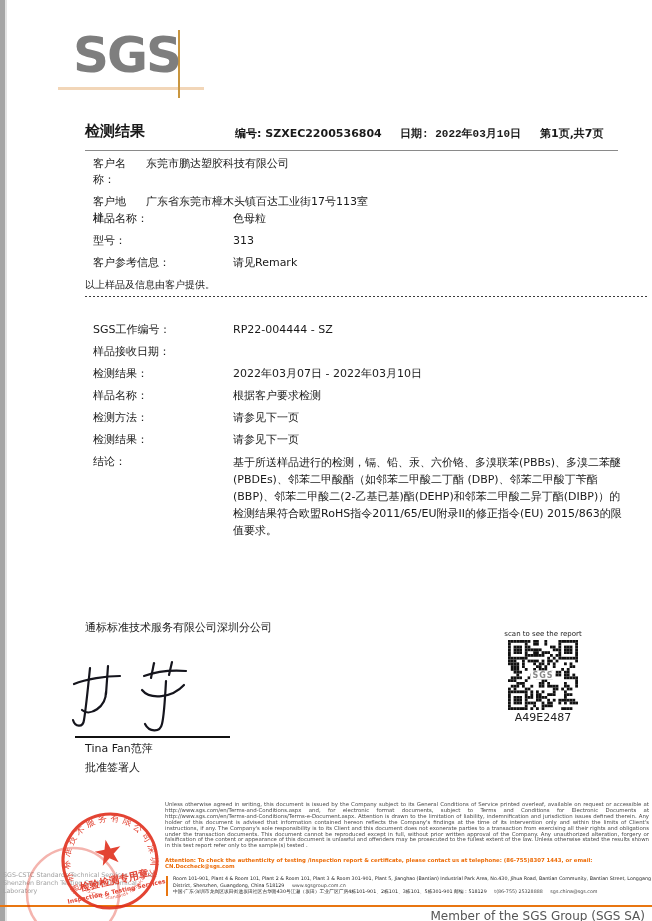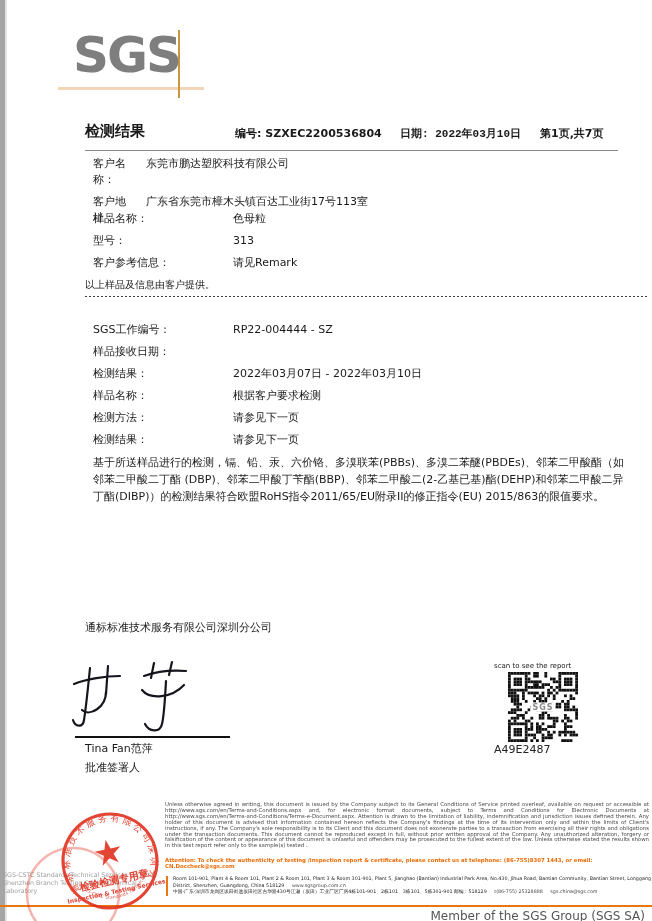--- a/index.html
+++ b/index.html
@@ -34,21 +34,21 @@
           background:repeating-linear-gradient(90deg,#3c3c3c 0 2px,transparent 2px 4px);}
   .details{left:85px;top:322px;width:540px;}
   .concl-val{width:392px;line-height:17px;}
   
   .company{left:85px;top:620px;font-size:11px;line-height:15px;}
   .sig-svg{left:66px;top:660px;}
   .sig-line{left:75px;top:736px;width:155px;height:2px;background:#111;}
   .signer{left:85px;top:741px;font-size:11px;}
   .role{left:85px;top:760px;font-size:11px;}
   
-  .qr-wrap{left:494px;top:662px;width:98px;}
+  .qr-wrap{left:494px;top:630px;width:98px;text-align:center;}
   .qr-caption{font-size:7px;color:#222;}
   .qr-box{position:relative;width:70px;height:70px;margin:2px auto 0;}
   .qr-center{position:absolute;left:50%;top:50%;transform:translate(-50%,-50%);
              background:#fff;color:#8a8a8a;font-size:8px;font-weight:bold;padding:0 2px;
              letter-spacing:1px;}
   .qr-label{font-size:11px;color:#222;margin-top:1px;}
   
   .legal{left:165px;top:802px;width:484px;font-size:5.4px;line-height:5.9px;color:#4a4a4a;
          text-align:justify;}
   .attention{left:165px;top:857px;width:484px;font-size:5.4px;line-height:6px;
@@ -133,20 +133,21 @@
     </div>
     <div class="row">
       <span class="lbl w140">检测方法：</span>
       <span class="val">请参见下一页</span>
     </div>
     <div class="row">
       <span class="lbl w140">检测结果：</span>
       <span class="val">请参见下一页</span>
     </div>
     <div class="row" style="margin-top:2px">
+      <span class="lbl w140">结论：</span>
       <span class="val concl-val">基于所送样品进行的检测，镉、铅、汞、六价铬、多溴联苯(PBBs)、多溴二苯醚(PBDEs)、邻苯二甲酸酯（如邻苯二甲酸二丁酯 (DBP)、邻苯二甲酸丁苄酯(BBP)、邻苯二甲酸二(2-乙基已基)酯(DEHP)和邻苯二甲酸二异丁酯(DIBP)）的检测结果符合欧盟RoHS指令2011/65/EU附录II的修正指令(EU) 2015/863的限值要求。</span>
     </div>
   </div>
 
   <div class="abs company">
     <div>通标标准技术服务有限公司深圳分公司</div>
   </div>
 
   <svg class="abs sig-svg" width="170" height="76" viewBox="0 0 170 76">
     <g fill="none" stroke="#15151d" stroke-width="2.2" stroke-linecap="round">

